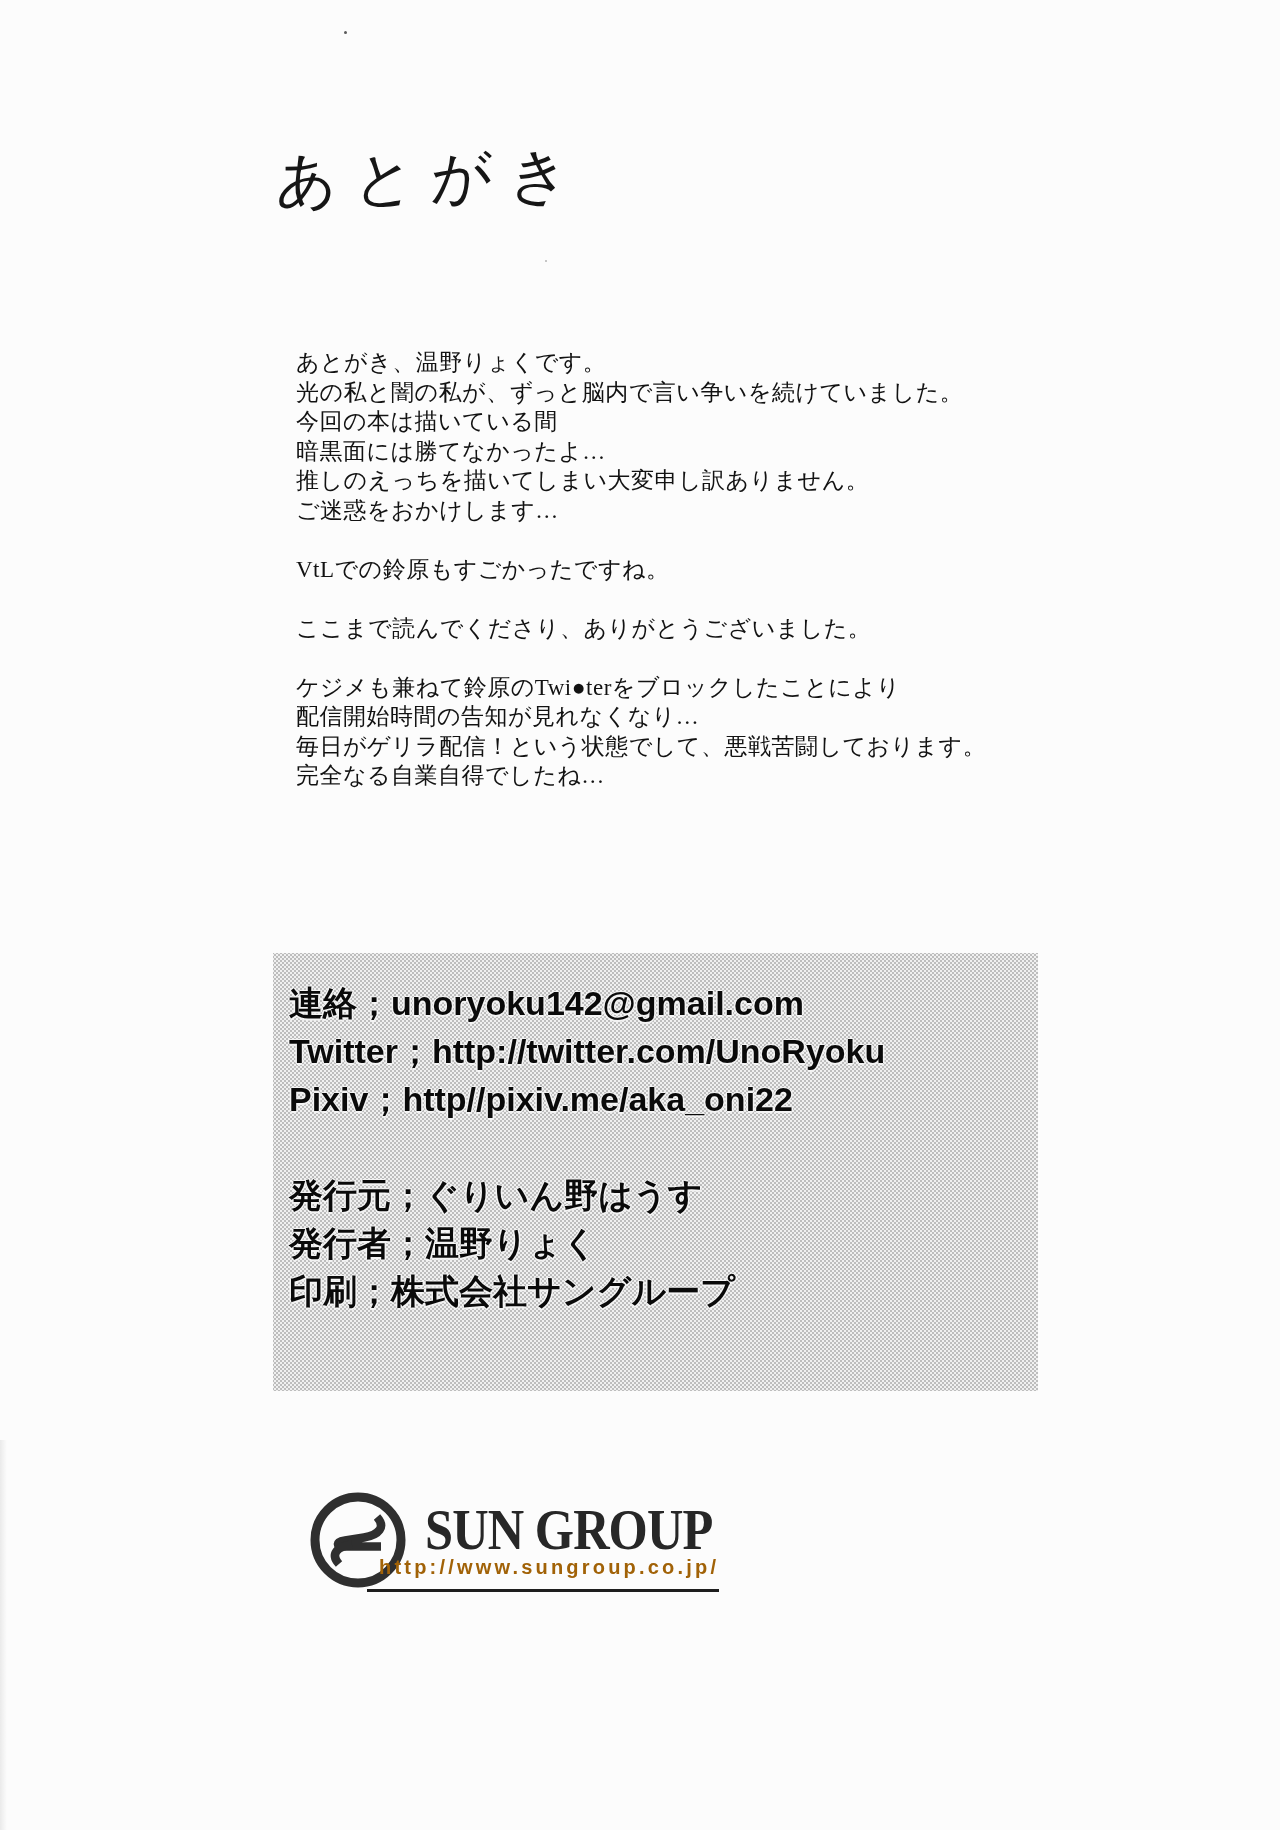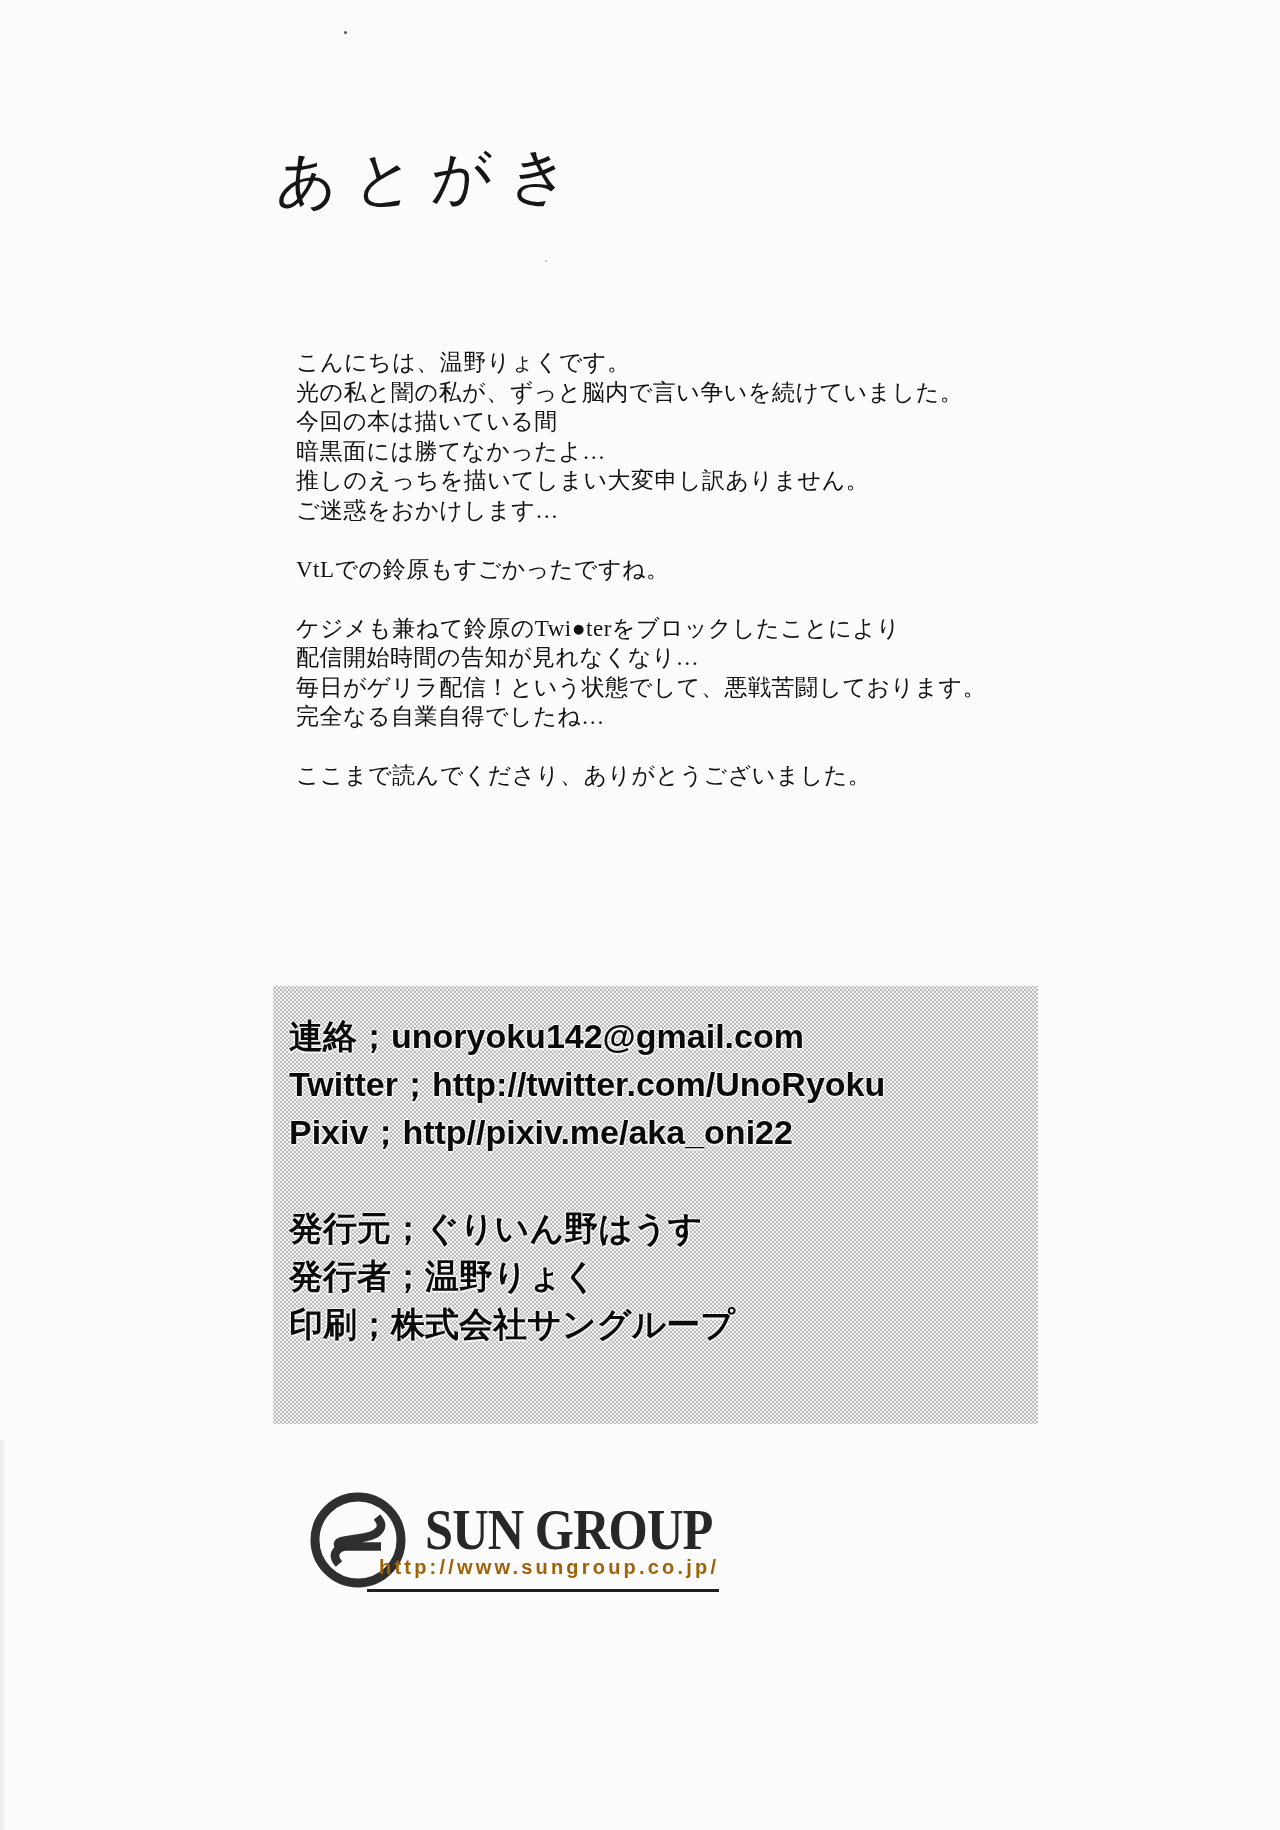--- a/index.html
+++ b/index.html
@@ -34,21 +34,21 @@
     letter-spacing:0.5px;
     color:#121212;
     white-space:nowrap;
   }
   .afterword .para{margin:0 0 29.5px 0;}
   .afterword .para:last-child{margin-bottom:0;}
 
   
   .colophon{
     position:absolute;
-    left:273px;top:986px;
+    left:273px;top:953px;
     width:765px;height:438px;
     box-sizing:border-box;
     padding:26px 0 0 16px;
     background-color:#f0f0f0;
     background-image:
       radial-gradient(circle,#bdbdbd 0.9px,rgba(0,0,0,0) 1.05px),
       radial-gradient(circle,#bdbdbd 0.9px,rgba(0,0,0,0) 1.05px);
     background-size:4px 4px;
     background-position:0 0,2px 2px;
   }
@@ -104,38 +104,38 @@
 <div class="page">
 
   <div class="speck-a"></div>
   <div class="speck-b"></div>
   <div class="edge-shade"></div>
 
   <div class="hand-title">あとがき</div>
 
   <div class="afterword">
     <div class="para">
-      <div class="line">こんにちは、温野りょくです。</div>
+      <div class="line">あとがき、温野りょくです。</div>
       <div class="line">光の私と闇の私が、ずっと脳内で言い争いを続けていました。</div>
       <div class="line">今回の本は描いている間</div>
       <div class="line">暗黒面には勝てなかったよ…</div>
       <div class="line">推しのえっちを描いてしまい大変申し訳ありません。</div>
       <div class="line">ご迷惑をおかけします…</div>
     </div>
     <div class="para">
       <div class="line">VtLでの鈴原もすごかったですね。</div>
     </div>
     <div class="para">
+      <div class="line">ここまで読んでくださり、ありがとうございました。</div>
+    </div>
+    <div class="para">
       <div class="line">ケジメも兼ねて鈴原のTwi●terをブロックしたことにより</div>
       <div class="line">配信開始時間の告知が見れなくなり…</div>
       <div class="line">毎日がゲリラ配信！という状態でして、悪戦苦闘しております。</div>
       <div class="line">完全なる自業自得でしたね…</div>
-    </div>
-    <div class="para">
-      <div class="line">ここまで読んでくださり、ありがとうございました。</div>
     </div>
   </div>
 
   <div class="colophon">
     <div class="group-contact">
       <div class="row"><span>連絡</span><span>；</span><span>unoryoku142@gmail.com</span></div>
       <div class="row"><span>Twitter</span><span>；</span><span>http://twitter.com/UnoRyoku</span></div>
       <div class="row"><span>Pixiv</span><span>；</span><span>http//pixiv.me/aka_oni22</span></div>
     </div>
     <div class="group-publication">

